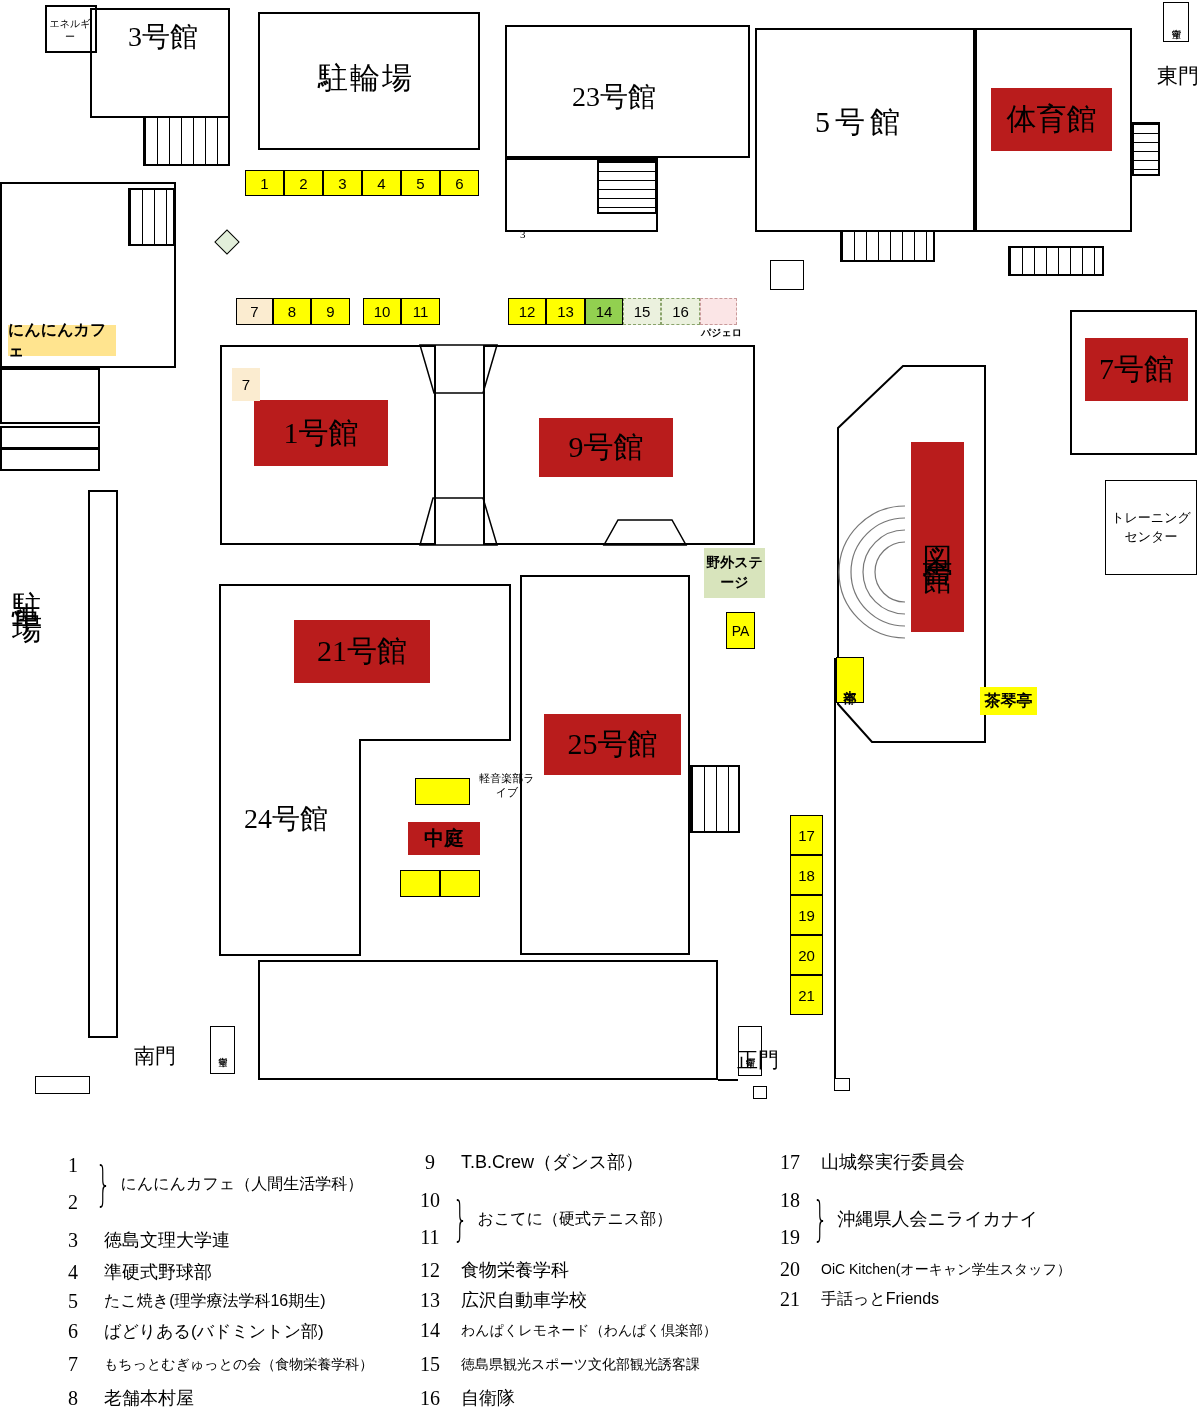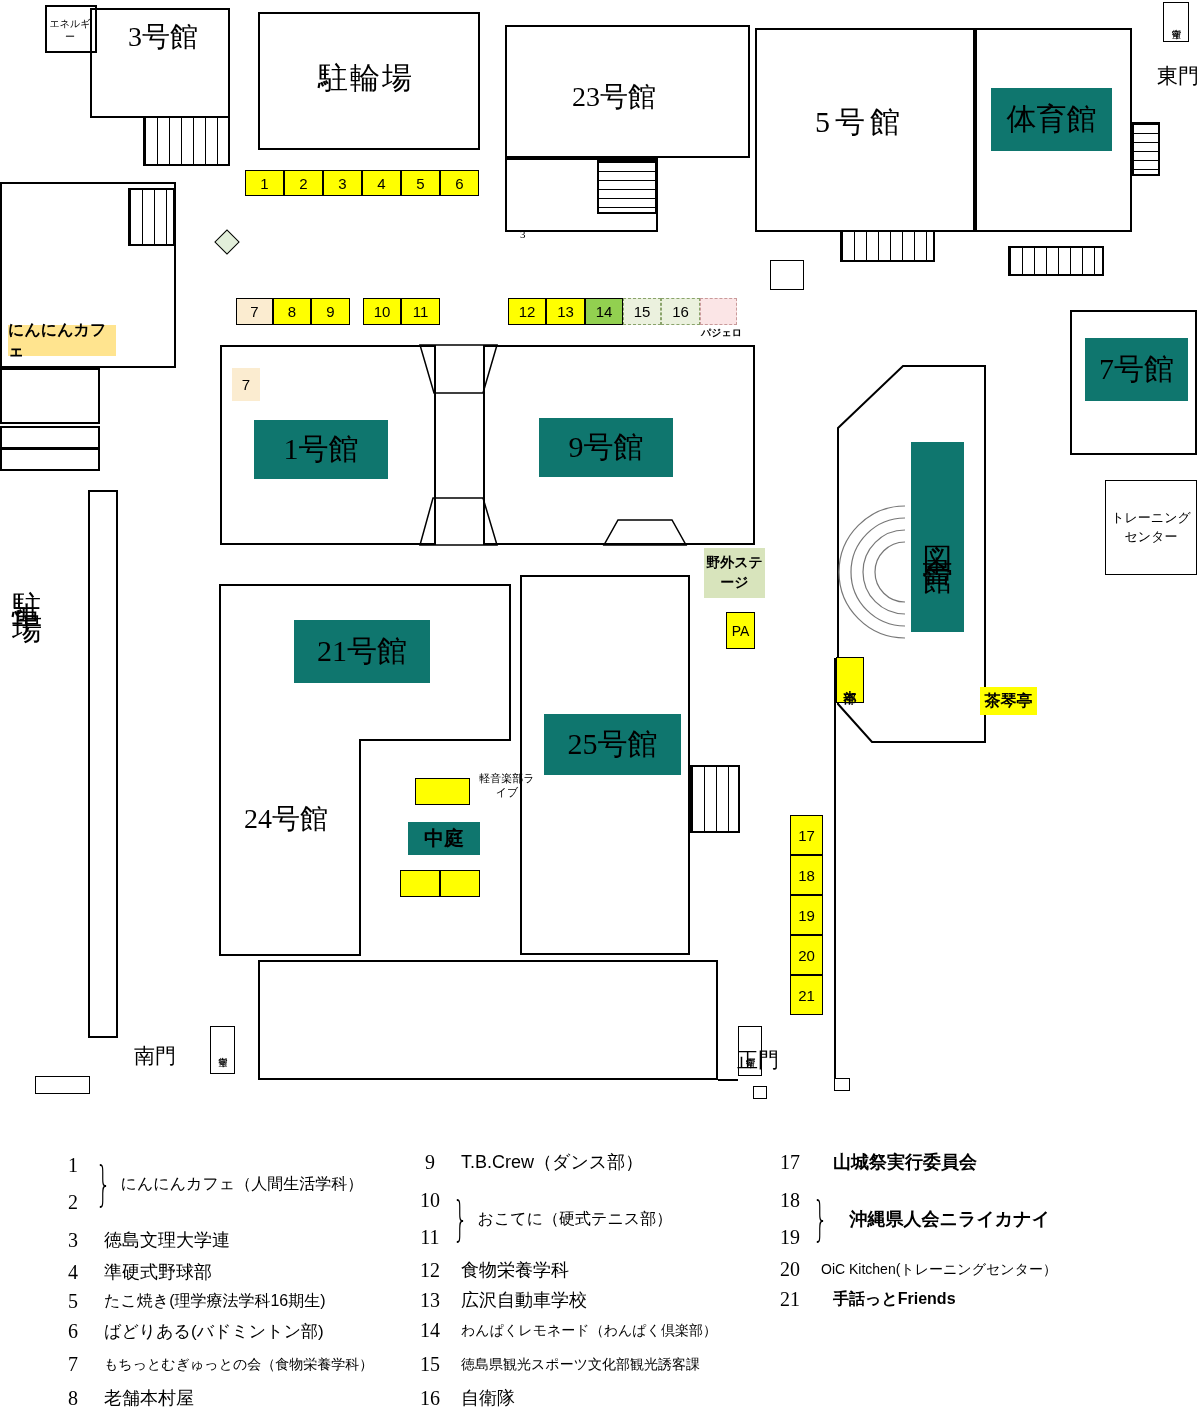--- a/index.html
+++ b/index.html
@@ -7,21 +7,21 @@
   #map {
     position: relative; width: 1200px; height: 1411px;
     background: #fff; overflow: hidden;
     font-family: "Liberation Sans", sans-serif; color: #000;
   }
   .bldg { position: absolute; border: 2px solid #000; background: transparent; }
   .thin { border-width: 1px; }
   .hatchv { background-image: repeating-linear-gradient(90deg, #000 0, #000 1px, transparent 1px, transparent 12px); }
   .hatchh { background-image: repeating-linear-gradient(180deg, #000 0, #000 1px, transparent 1px, transparent 9px); }
   .glabel {
-    position: absolute; background: #0f766e;
+    position: absolute; background: #b91c1c;
     display: flex; align-items: center; justify-content: center;
     font-family: "Liberation Serif", serif; text-align: center;
   }
   .plabel {
     position: absolute; display: flex; align-items: center; justify-content: center;
     font-family: "Liberation Serif", serif; white-space: nowrap; text-align: center;
   }
   .wrap { white-space: normal; }
   .booth {
     position: absolute; display: flex; align-items: center; justify-content: center;
@@ -47,21 +47,21 @@
     position: absolute; width: 18px; height: 18px; background: #e2efda;
     border: 1px solid #000; transform: rotate(45deg);
   }
   svg.overlay { position: absolute; left: 0; top: 0; pointer-events: none; }
   .legend-item { position: absolute; display: flex; align-items: center; font-family: "Liberation Sans", sans-serif; }
   .lnum { display: inline-block; width: 30px; text-align: center; font-family: "Liberation Serif", serif; font-size: 20px; flex: none; margin-right: 16px; }
   .numcol { display: flex; flex-direction: column; gap: 14px; align-items: center; width: 30px; flex: none; }
   .numcol .lnum { margin: 0; width: auto; }
   .brace { font-family: "DejaVu Sans", sans-serif; font-size: 48px; font-weight: 100; display: inline-block; transform: scaleX(0.5); line-height: 1; margin: 0 2px 0 0; flex: none; }
   .f14 { font-size: 14px; } .f16 { font-size: 16px; } .f17 { font-size: 17px; } .f18 { font-size: 18px; }
-  .bold { font-weight: bold; margin-left: 12px; }
+  .bold { font-weight: normal; }
 </style>
 </head>
 <body>
 
 <div id="map">
 
   <div class="bldg" style="left:45px;top:5px;width:52px;height:48px"></div>
   <div class="bldg" style="left:90px;top:8px;width:140px;height:110px"></div>
   <div class="bldg hatchv" style="left:143px;top:116px;width:87px;height:50px"></div>
   <div class="bldg" style="left:258px;top:12px;width:222px;height:138px"></div>
@@ -105,21 +105,21 @@
     <path d="M718,1080 L738,1080" stroke="#000" stroke-width="2"></path>
   </svg>
 
   <div class="plabel wrap" style="left:46px;top:10px;width:48px;height:40px;font-family:'Liberation Sans',sans-serif;font-size:10px;line-height:1.3">エネルギー</div>
   <div class="plabel" style="left:128px;top:18px;font-size:28px">3号館</div>
   <div class="plabel" style="left:318px;top:58px;font-size:30px;letter-spacing:2px">駐輪場</div>
   <div class="plabel" style="left:572px;top:78px;font-size:28px">23号館</div>
   <div class="plabel" style="left:815px;top:102px;font-size:30px;letter-spacing:5px">5号館</div>
   <div class="glabel" style="left:991px;top:88px;width:121px;height:63px;font-size:30px">体育館</div>
   <div class="glabel" style="left:1085px;top:338px;width:103px;height:63px;font-size:30px">7号館</div>
-  <div class="glabel" style="left:254px;top:420px;width:134px;height:59px;font-size:30px">1号館</div>
+  <div class="glabel" style="left:254px;top:400px;width:134px;height:66px;font-size:30px">1号館</div>
   <div class="glabel" style="left:539px;top:418px;width:134px;height:59px;font-size:30px">9号館</div>
   <div class="glabel vtext" style="left:911px;top:442px;width:53px;height:190px;font-size:30px;letter-spacing:10px">図書館</div>
   <div class="plabel wrap" style="left:1109px;top:503px;width:84px;height:48px;font-family:'Liberation Sans',sans-serif;font-size:13px;line-height:1.5">トレーニングセンター</div>
   <div class="glabel" style="left:294px;top:620px;width:136px;height:63px;font-size:30px">21号館</div>
   <div class="plabel" style="left:244px;top:800px;font-size:28px">24号館</div>
   <div class="glabel" style="left:544px;top:714px;width:137px;height:61px;font-size:30px">25号館</div>
   <div class="glabel" style="left:408px;top:822px;width:72px;height:33px;font-family:'Liberation Sans',sans-serif;font-weight:bold;font-size:20px">中庭</div>
   <div class="plabel vtext" style="left:12px;top:566px;font-size:30px;letter-spacing:12px">駐車場</div>
 
   <div class="guard" style="left:1163px;top:2px;width:26px;height:40px">
@@ -248,20 +248,20 @@
   <div class="legend-item" style="left:775px;top:1183px;height:72px">
     <span class="numcol">
         <span class="lnum">18</span>
         <span class="lnum">19</span>
       </span>
     <span class="brace">}</span>
     <span class="f18 bold">沖縄県人会ニライカナイ</span>
   </div>
   <div class="legend-item" style="left:775px;top:1258px">
       <span class="lnum">20</span>
-      <span class="f14">OiC Kitchen(トレーニングセンター）</span>
+      <span class="f14">OiC Kitchen(オーキャン学生スタッフ）</span>
     </div>
   <div class="legend-item" style="left:775px;top:1288px">
       <span class="lnum">21</span>
       <span class="f16 bold">手話っとFriends</span>
     </div>
 
 </div>
 
 </body></html>

